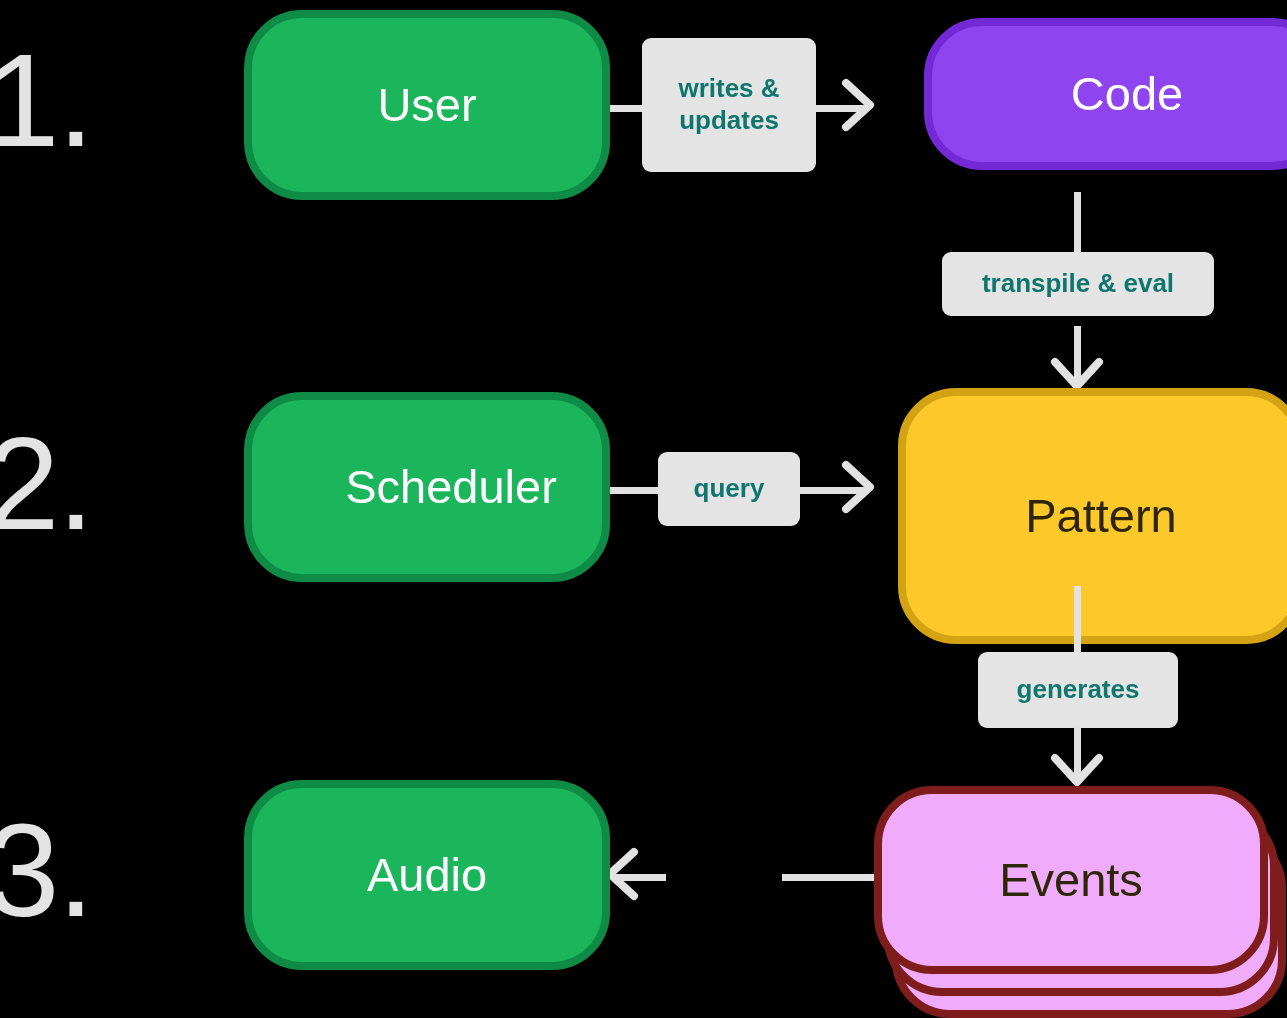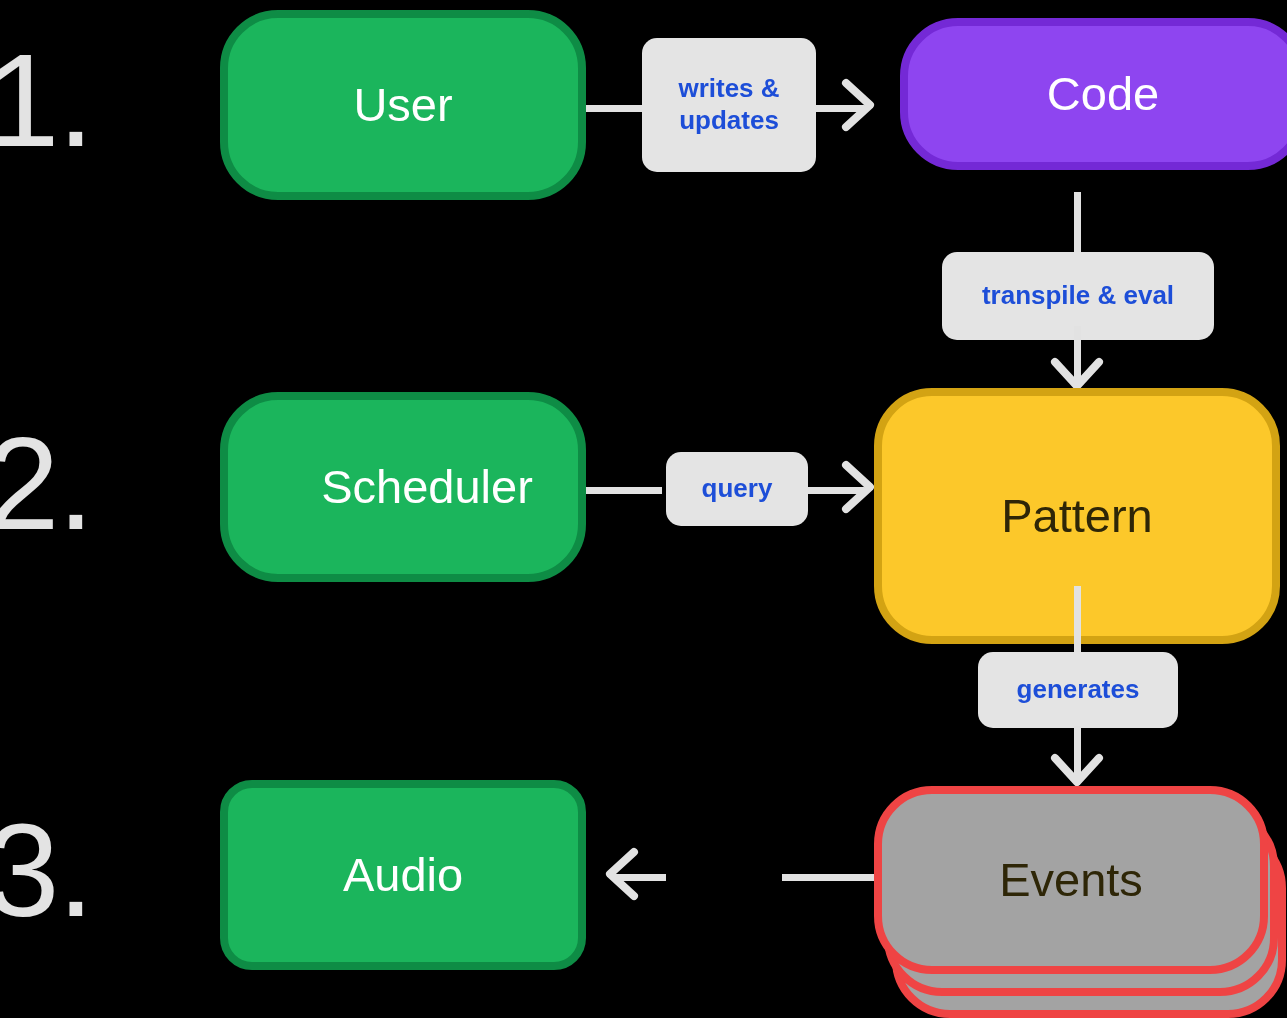--- a/index.html
+++ b/index.html
@@ -40,20 +40,21 @@
     position: absolute;
     box-sizing: border-box;
     display: flex;
     align-items: center;
     justify-content: center;
     border-radius: 58px;
     border-style: solid;
     font-family: "Liberation Sans", sans-serif;
     font-weight: 400;
     text-align: center;
+    margin-left: 24px;
   }
 
   .node-green {
     background: #1BB55C;
     border-color: #0E8C45;
     border-width: 8px;
     color: #FFFFFF;
   }
   .node-purple {
     background: #8E45F0;
@@ -75,22 +76,22 @@
   }
 
   
   .stack-wrap {
     position: absolute;
   }
   .stack-layer {
     position: absolute;
     box-sizing: border-box;
     border-radius: 58px;
-    border: 8px solid #ef4444;
-    background: #a3a3a3;
+    border: 8px solid #7f1d1d;
+    background: #f0abfc;
   }
 
   
   .line-h {
     position: absolute;
     height: 7px;
     background: #E2E2E2;
   }
   .line-v {
     position: absolute;
@@ -108,22 +109,22 @@
   .arrowhead svg { display: block; overflow: visible; }
 
   
   .edge-label {
     position: absolute;
     box-sizing: border-box;
     display: flex;
     align-items: center;
     justify-content: center;
     background: #E4E4E4;
-    border-radius: 15px;
-    color: #1d4ed8;
+    border-radius: 9px;
+    color: #0f766e;
     font-family: "Liberation Sans", sans-serif;
     font-weight: bold;
     font-size: 26px;
     line-height: 1.22;
     text-align: center;
     padding: 0 12px;
     white-space: pre-line;
   }
 </style>
 </head>
@@ -153,21 +154,21 @@
 
   <div class="node node-purple" style="left:900px; top:18px; width:406px; height:152px;">
     <span class="node-label">Code</span>
   </div>
 
   <div class="edge-label" style="left:642px; top:38px; width:174px; height:134px;">writes &amp;
 updates</div>
 
   <div class="line-v" style="left:1074px; top:192px; width:7px; height:64px;"></div>
 
-  <div class="edge-label" style="left:942px; top:252px; width:272px; height:88px;">transpile &amp; eval</div>
+  <div class="edge-label" style="left:942px; top:252px; width:272px; height:64px;">transpile &amp; eval</div>
 
   <div class="line-v" style="left:1074px; top:326px; width:7px; height:56px;"></div>
 
   <div class="arrowhead" style="left:1077px; top:356px;">
     <svg width="56" height="40" viewBox="0 0 56 40" style="position:absolute; left:-28px; top:0;">
       <polyline points="6,6 28,30 50,6" fill="none" stroke="#E2E2E2" stroke-width="8" stroke-linecap="round" stroke-linejoin="round"></polyline>
     </svg>
   </div>
 
   <div class="line-h" style="left:586px; top:487px; width:76px;"></div>
@@ -181,21 +182,21 @@
   </div>
 
   <div class="node node-green" style="left:220px; top:392px; width:366px; height:190px;padding-left:48px;">
     <span class="node-label">Scheduler</span>
   </div>
 
   <div class="node node-yellow" style="left:874px; top:388px; width:406px; height:256px;">
     <span class="node-label">Pattern</span>
   </div>
 
-  <div class="edge-label" style="left:658px; top:452px; width:142px; height:74px;margin-left:8px;">query</div>
+  <div class="edge-label" style="left:658px; top:452px; width:142px; height:74px;">query</div>
 
   <div class="line-v" style="left:1074px; top:586px; width:7px; height:66px;"></div>
 
   <div class="edge-label" style="left:978px; top:652px; width:200px; height:76px;">generates</div>
 
   <div class="line-v" style="left:1074px; top:726px; width:7px; height:52px;"></div>
 
   <div class="arrowhead" style="left:1077px; top:752px;">
     <svg width="56" height="40" viewBox="0 0 56 40" style="position:absolute; left:-28px; top:0;">
       <polyline points="6,6 28,30 50,6" fill="none" stroke="#E2E2E2" stroke-width="8" stroke-linecap="round" stroke-linejoin="round"></polyline>
@@ -205,21 +206,21 @@
   <div class="line-h" style="left:782px; top:874px; width:114px;"></div>
 
   <div class="line-h" style="left:614px; top:874px; width:52px;"></div>
 
   <div class="arrowhead" style="left:600px; top:874px;">
     <svg width="40" height="56" viewBox="0 0 40 56" style="position:absolute; left:0; top:-28px;">
       <polyline points="34,6 10,28 34,50" fill="none" stroke="#E2E2E2" stroke-width="8" stroke-linecap="round" stroke-linejoin="round"></polyline>
     </svg>
   </div>
 
-  <div class="node node-green" style="left:220px; top:780px; width:366px; height:190px;border-radius:32px;">
+  <div class="node node-green" style="left:220px; top:780px; width:366px; height:190px;">
     <span class="node-label">Audio</span>
   </div>
 
   <div class="stack-wrap" style="left:874px; top:786px; width:412px; height:232px;">
     <div class="stack-layer" style="left:18px; top:44px; width:394px; height:188px;"></div>
     <div class="stack-layer" style="left:10px; top:22px; width:394px; height:188px;"></div>
     <div class="stack-layer node-yellow" style="left:0px; top:0px; width:394px; height:188px;
                 display:flex; align-items:center; justify-content:center;">
       <span class="node-label">Events</span>
     </div>

